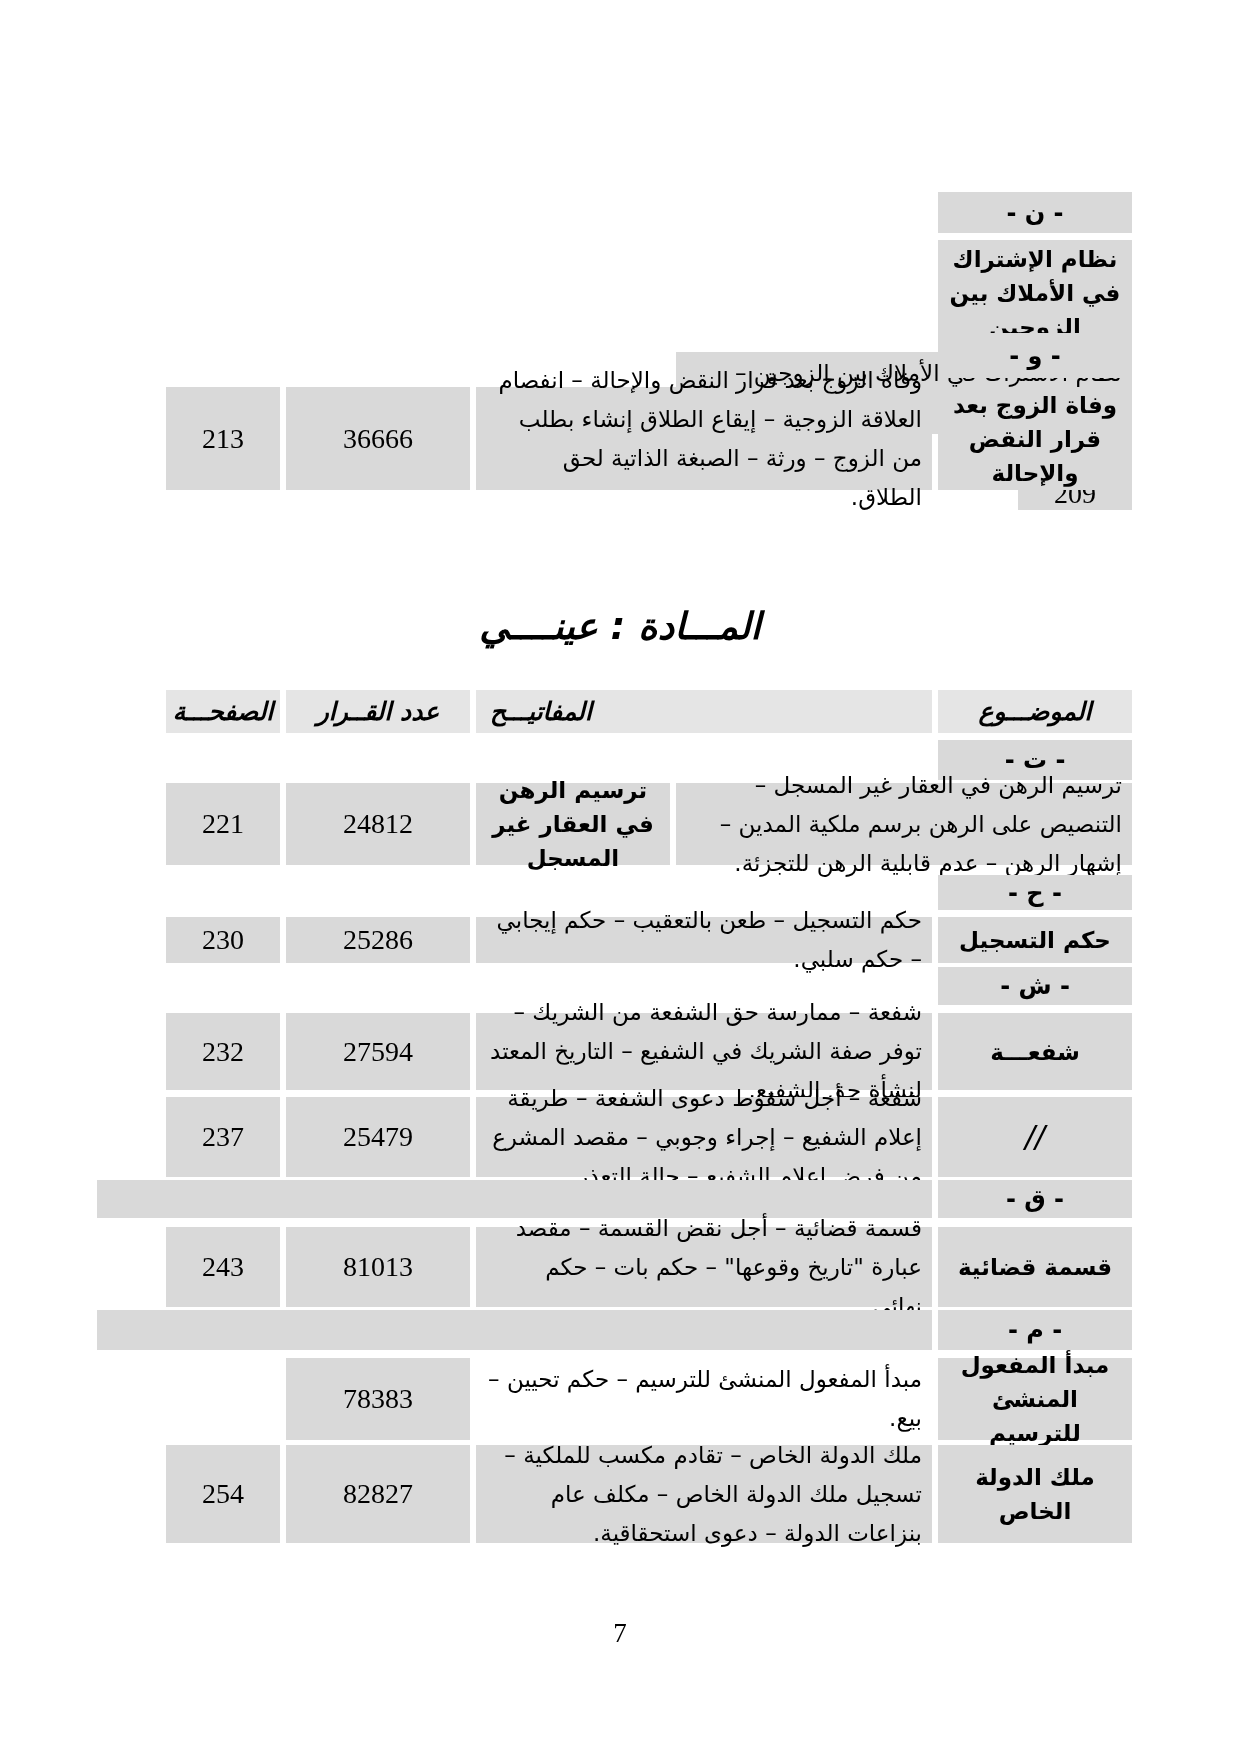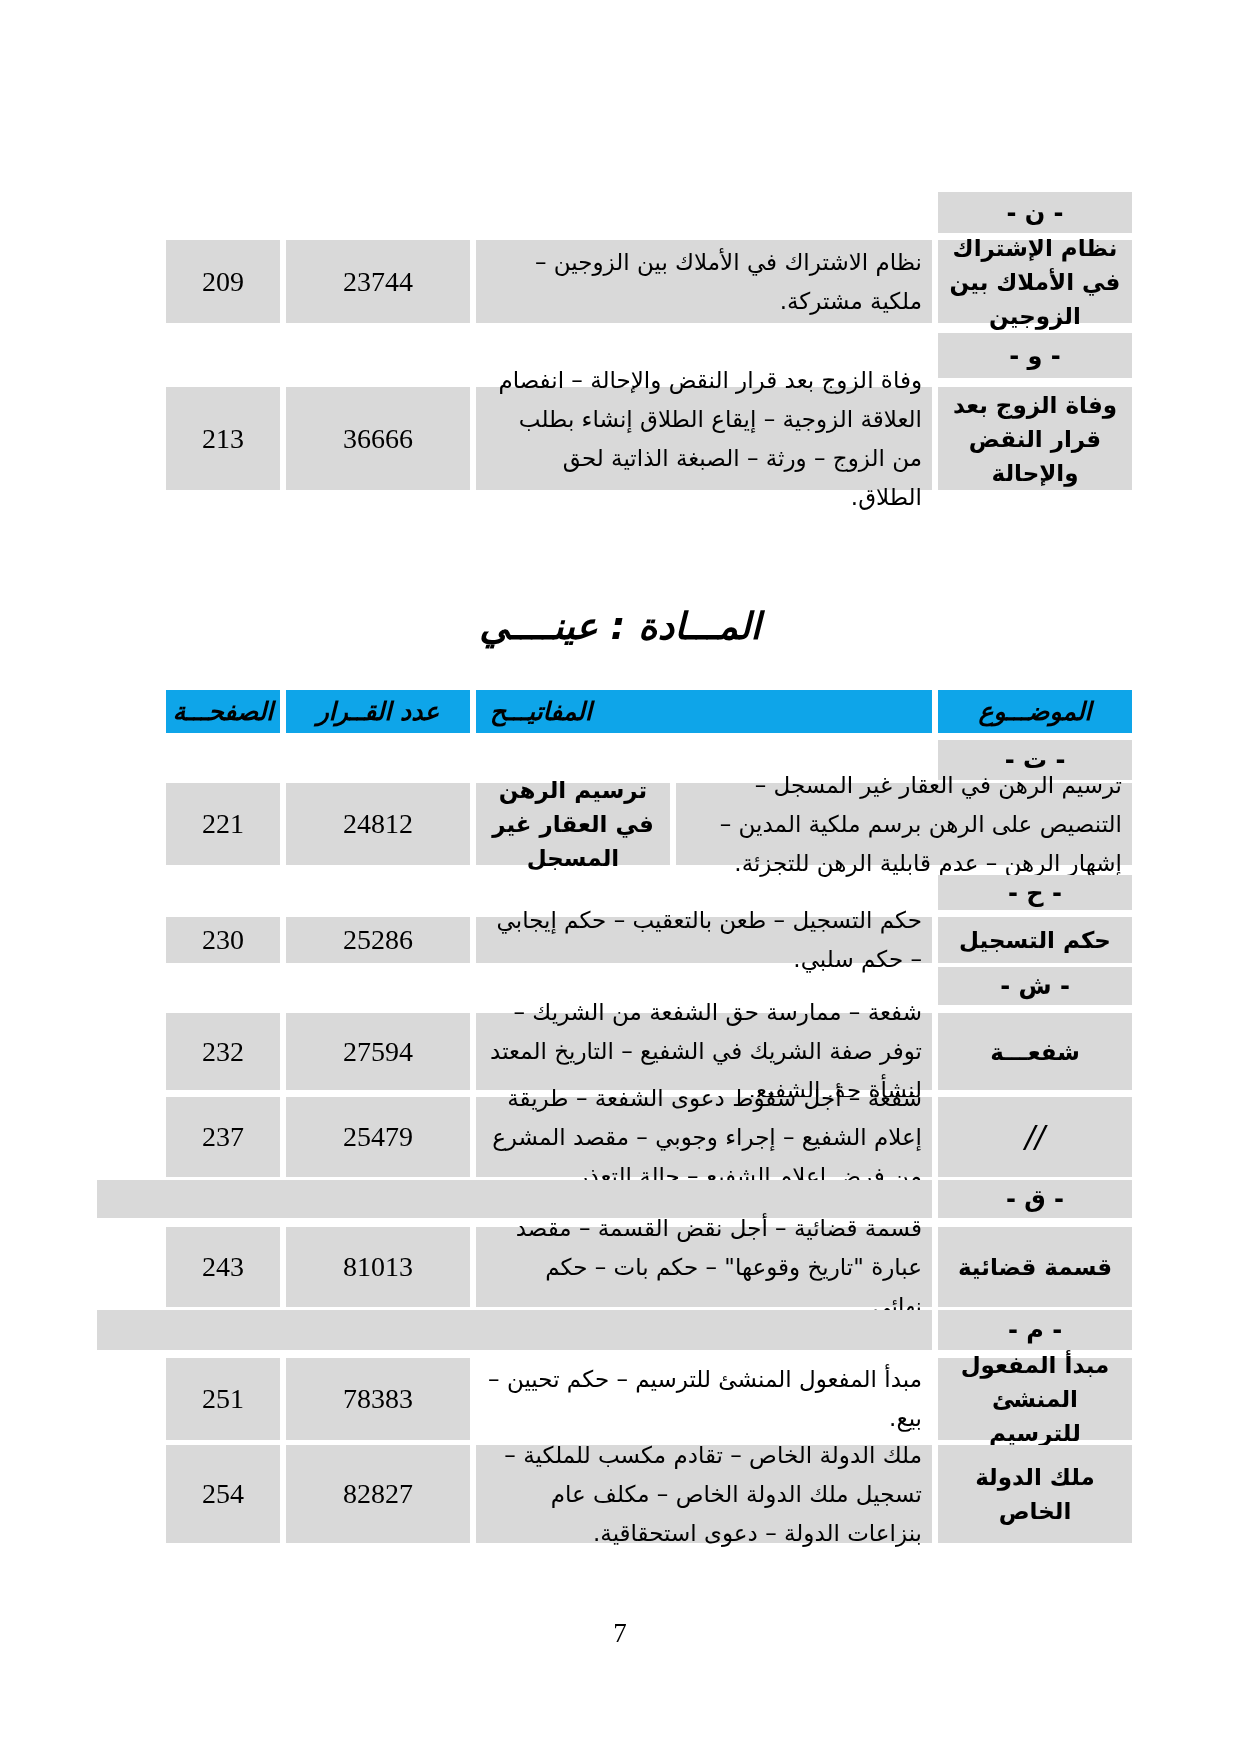--- a/index.html
+++ b/index.html
@@ -29,21 +29,21 @@
     text-align:center;
   }
   .c-subject { width:194px; font-weight:bold; font-size:23px; line-height:34px; padding:2px 6px; }
   .c-keys    { width:456px; justify-content:flex-start; text-align:right; font-size:23px; line-height:39px; padding:2px 10px; }
   .c-dec     { width:184px; font-family:"Liberation Serif", serif; font-size:28px; }
   .c-page    { width:114px; font-family:"Liberation Serif", serif; font-size:28px; }
   .no-bg     { background:transparent; }
   .filler    { width:835px; background:transparent; }
   .filler.gray { background:#d9d9d9; }
   .band-label { width:194px; background:#d9d9d9; display:flex; align-items:center; justify-content:center; font-weight:bold; font-size:24px; }
-  .hdr .cell { background:#0ea5e9; font-weight:bold; font-style:italic; font-size:25px; font-family:"DejaVu Sans", sans-serif; }
+  .hdr .cell { background:#e5e5e5; font-weight:bold; font-style:italic; font-size:25px; font-family:"DejaVu Sans", sans-serif; }
   .hdr .c-keys { justify-content:flex-end; text-align:left; padding-left:14px; }
   .hdr .c-dec, .hdr .c-page { font-family:"DejaVu Sans", sans-serif; font-size:25px; }
   .doc-title {
     position:absolute;
     top:595px; right:0; width:1240px; height:62px;
     display:flex; align-items:center; justify-content:center;
     font-weight:bold; font-style:italic; font-size:37px;
   }
   .page-num {
     position:absolute;
@@ -57,21 +57,21 @@
 </head>
 <body>
 
 <div class="sheet">
 
   <div class="trow" style="top:192px;height:41px;">
     <div class="band-label">- ن -</div>
     <div class="filler"></div>
   </div>
 
-  <div class="trow" style="top:240px;height:83px;">
+  <div class="trow" style="top:240px;height:83px;flex-direction:column;">
     <div class="cell c-subject">نظام الإشتراك في الأملاك بين الزوجين</div>
     <div class="cell c-keys">نظام الاشتراك في الأملاك بين الزوجين – ملكية مشتركة.</div>
     <div class="cell c-dec">23744</div>
     <div class="cell c-page">209</div>
   </div>
 
   <div class="trow" style="top:333px;height:45px;">
     <div class="band-label">- و -</div>
     <div class="filler"></div>
   </div>
@@ -149,21 +149,20 @@
 
   <div class="trow" style="top:1310px;height:40px;">
     <div class="band-label">- م -</div>
     <div class="filler gray"></div>
   </div>
 
   <div class="trow" style="top:1358px;height:82px;">
     <div class="cell c-subject">مبدأ المفعول المنشئ للترسيم</div>
     <div class="cell c-keys no-bg">مبدأ المفعول المنشئ للترسيم – حكم تحيين – بيع.</div>
     <div class="cell c-dec">78383</div>
-    <div class="cell c-page">251</div>
   </div>
 
   <div class="trow" style="top:1445px;height:98px;">
     <div class="cell c-subject">ملك الدولة الخاص</div>
     <div class="cell c-keys">ملك الدولة الخاص – تقادم مكسب للملكية – تسجيل ملك الدولة الخاص – مكلف عام بنزاعات الدولة – دعوى استحقاقية.</div>
     <div class="cell c-dec">82827</div>
     <div class="cell c-page">254</div>
   </div>
 
   <div class="page-num">7</div>

